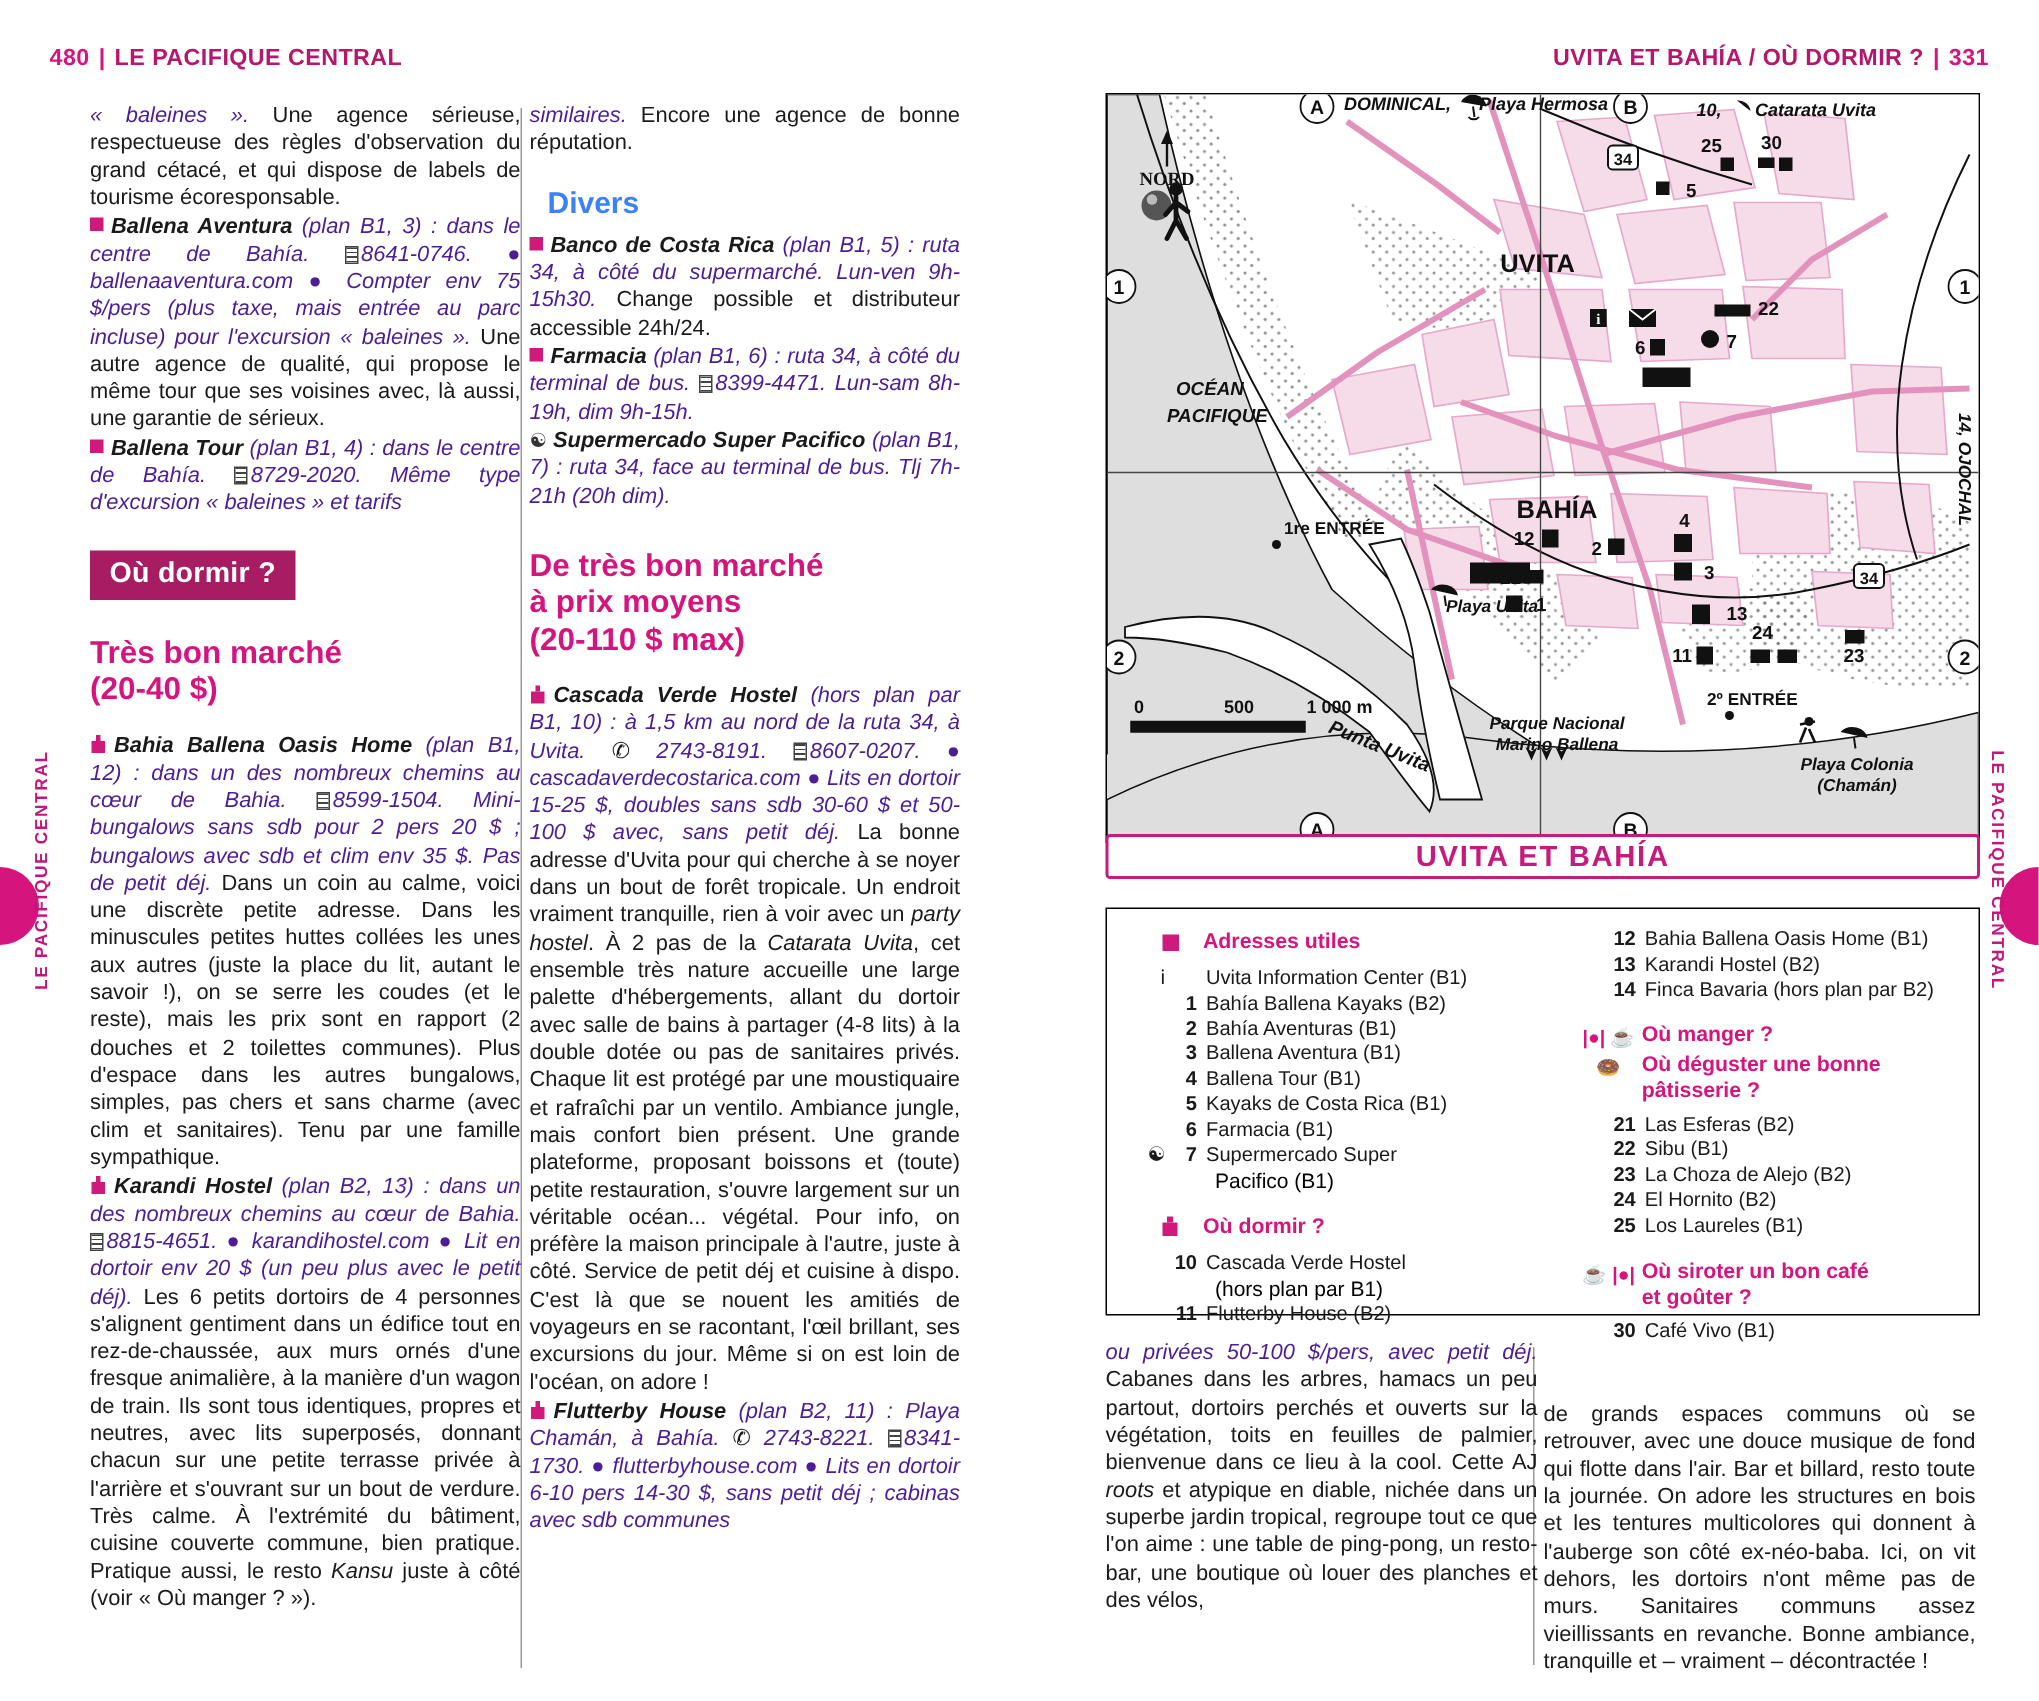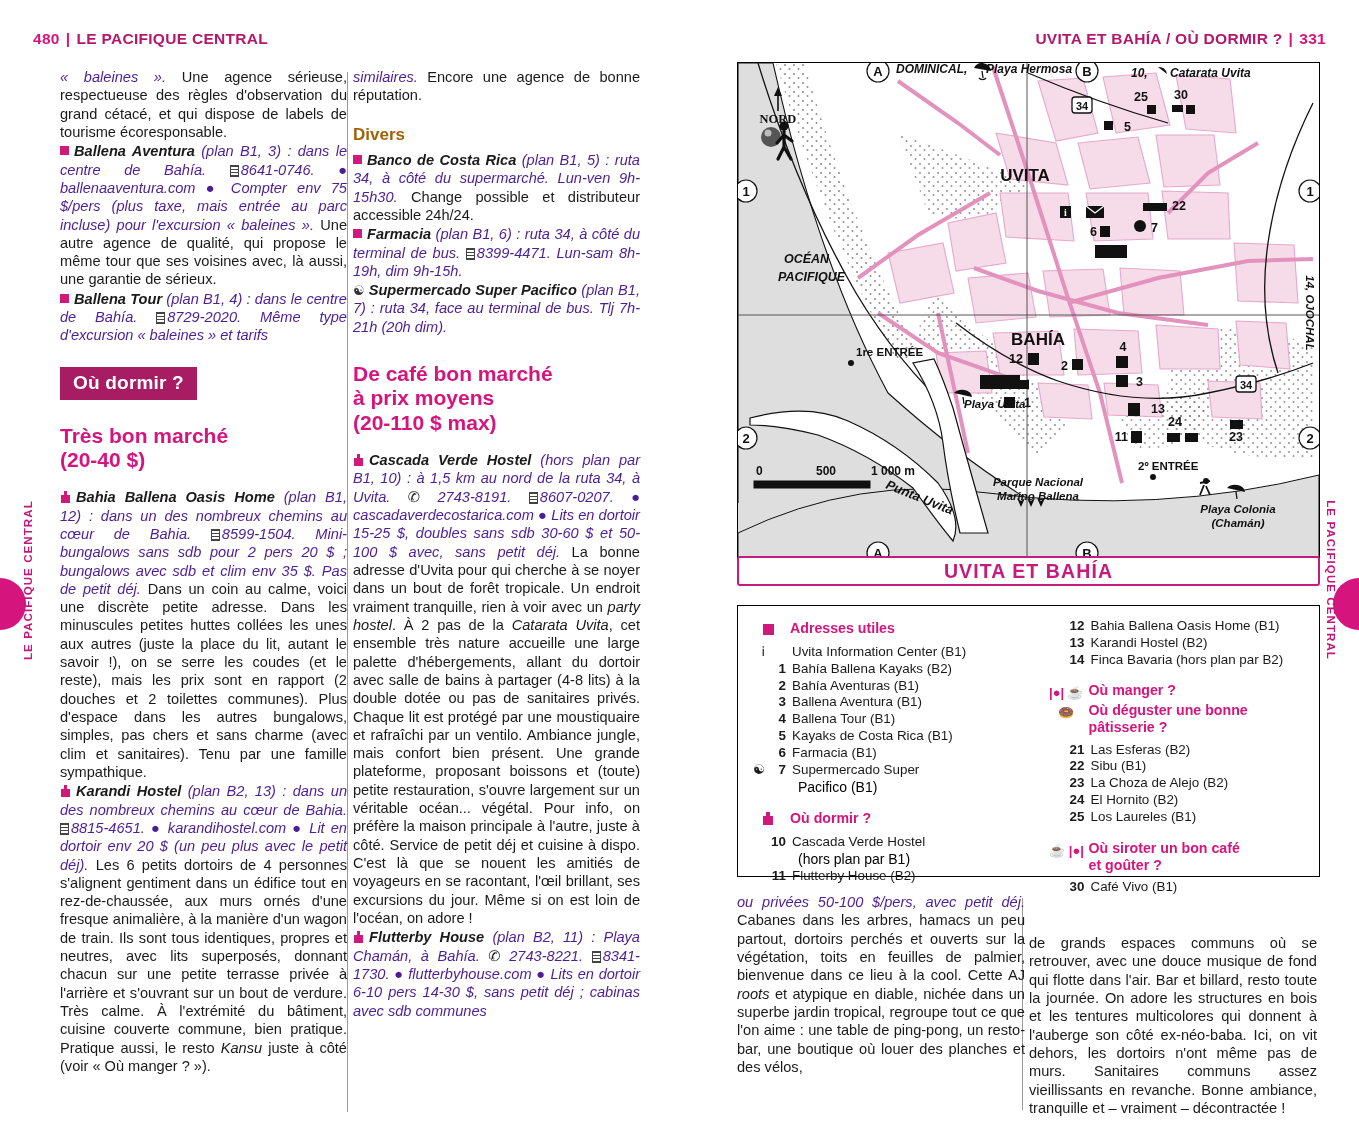--- a/index.html
+++ b/index.html
@@ -49,21 +49,21 @@
   
   .sec-bar {
     display: inline-block; background: #a81c63; color: #fff;
     font-size: 19px; font-weight: bold; padding: 4px 13px 5px 13px;
     margin: 22px 0 20px 0; letter-spacing: .2px;
   }
   .sub-head {
     color: #d6147e; font-size: 21px; font-weight: bold; line-height: 1.16;
     margin: 4px 0 16px 0;
   }
-  .divers-head { color: #a16207; font-size: 17px; font-weight: bold; margin: 19px 0 6px 0; }
+  .divers-head { color: #3b82f6; font-size: 20px; font-weight: bold; margin: 19px 0 6px 12px; }
 
   .entry { margin-top: 1px; }
   
   .sq { display: inline-block; width: 9px; height: 9px; background: #cf1a7c;
         margin-right: 5px; vertical-align: 1px; }
   .bed { display: inline-block; width: 11px; height: 12px; margin-right: 5px;
          vertical-align: -1px; position: relative; }
   .bed::before { content: ""; position: absolute; left: 1px; top: 4px; width: 9px; height: 8px; background: #cf1a7c; }
   .bed::after { content: ""; position: absolute; left: 4px; top: 0; width: 3px; height: 4px; background: #cf1a7c; }
   .cart { display: inline-block; margin-right: 4px; color: #333; font-size: 13px; vertical-align: 0px;}
@@ -80,21 +80,21 @@
   .map-title-band {
     position: absolute; left: 737px; top: 556px; width: 583px; height: 30px;
     border: 2.5px solid #c51b7d; border-radius: 3px; display: flex;
     align-items: center; justify-content: center; background: #fff;
   }
   .map-title-band span { color: #c51b7d; font-size: 19.5px; font-weight: bold; letter-spacing: 1.1px; }
 
   
   .legend {
     position: absolute; left: 737px; top: 605px; width: 583px; height: 272px;
-    border: 1px solid #000; background: #fff; display: flex; padding: 10px 0 0 0;
+    border: 1px solid #000; background: #fff; display: flex; padding: 10px 0 0 12px;
   }
   .legend-col { width: 50%; padding: 2px 6px 0 8px; }
   .legend-col.right { padding-left: 16px; }
   .lg-head { display: flex; align-items: flex-start; margin: 2px 0 5px 0; }
   .lg-head .ic { width: 44px; flex: 0 0 44px; text-align: center; padding-top: 1px; }
   .lg-head .tx { color: #d6147e; font-size: 14.2px; font-weight: bold; line-height: 1.2; }
   .lg-row { display: flex; font-size: 13.4px; line-height: 1.255; color: #1a1a1a; }
   .lg-row .ic2 { width: 22px; flex: 0 0 22px; text-align: right; padding-right: 3px; }
   .lg-row .num { width: 24px; flex: 0 0 24px; text-align: right; font-weight: bold; padding-right: 6px; }
   .lg-row .lbl { flex: 1; }
@@ -150,21 +150,21 @@
 
     <div class="divers-head">Divers</div>
 
     <p class="entry"><span class="sq"></span><span class="bi">Banco de Costa Rica</span> <span class="mag">(plan B1, 5) : </span><span class="mag">ruta 34, à côté du supermarché. Lun-ven 9h-15h30.</span><span> Change possible et distributeur accessible 24h/24.</span></p>
 
     <p class="entry"><span class="sq"></span><span class="bi">Farmacia</span> <span class="mag">(plan B1, 6) : </span><span class="mag">ruta 34, à côté du terminal de bus. </span><span class="phone-ico"></span><span class="mag">8399-4471.</span><span class="mag"> Lun-sam 8h-19h, dim 9h-15h.</span></p>
 
     <p class="entry"><span class="cart">☯</span><span class="bi">Supermercado Super Pacifico</span> <span class="mag">(plan B1, 7) : </span><span class="mag">ruta 34, face au terminal de bus. Tlj 7h-21h (20h dim).</span></p>
 
     <div class="sub-head" style="margin-top:26px">
-      <span>De café bon marché</span><br>
+      <span>De très bon marché</span><br>
       <span>à prix moyens</span><br>
       <span>(20-110 $ max)</span>
     </div>
 
     <p class="entry"><span class="bed"></span><span class="bi">Cascada Verde Hostel</span> <span class="mag">(hors plan par B1, 10) : </span><span class="mag">à 1,5 km au nord de la ruta 34, à Uvita. </span><span class="tel-ico">✆</span> <span class="mag">2743-8191.</span> <span class="phone-ico"></span><span class="mag">8607-0207.</span> <span class="mag dot">●</span> <span class="mag">cascadaverdecostarica.com</span> <span class="mag dot">●</span> <span class="mag">Lits en dortoir 15-25 $, doubles sans sdb 30-60 $ et 50-100 $ avec, sans petit déj.</span><span> La bonne adresse d'Uvita pour qui cherche à se noyer dans un bout de forêt tropicale. Un endroit vraiment tranquille, rien à voir avec un </span><span class="it">party hostel</span><span>. À 2 pas de la </span><span class="it">Catarata Uvita</span><span>, cet ensemble très nature accueille une large palette d'hébergements, allant du dortoir avec salle de bains à partager (4-8 lits) à la double dotée ou pas de sanitaires privés. Chaque lit est protégé par une moustiquaire et rafraîchi par un ventilo. Ambiance jungle, mais confort bien présent. Une grande plateforme, proposant boissons et (toute) petite restauration, s'ouvre largement sur un véritable océan... végétal. Pour info, on préfère la maison principale à l'autre, juste à côté. Service de petit déj et cuisine à dispo. C'est là que se nouent les amitiés de voyageurs en se racontant, l'œil brillant, ses excursions du jour. Même si on est loin de l'océan, on adore !</span></p>
 
     <p class="entry"><span class="bed"></span><span class="bi">Flutterby House</span> <span class="mag">(plan B2, 11) : </span><span class="mag">Playa Chamán, à Bahía. </span><span class="tel-ico">✆</span> <span class="mag">2743-8221.</span> <span class="phone-ico"></span><span class="mag">8341-1730.</span> <span class="mag dot">●</span> <span class="mag">flutterbyhouse.com</span> <span class="mag dot">●</span> <span class="mag">Lits en dortoir 6-10 pers 14-30 $, sans petit déj ; cabinas avec sdb communes</span></p>
   </div>
 
   <div class="mapwrap">

